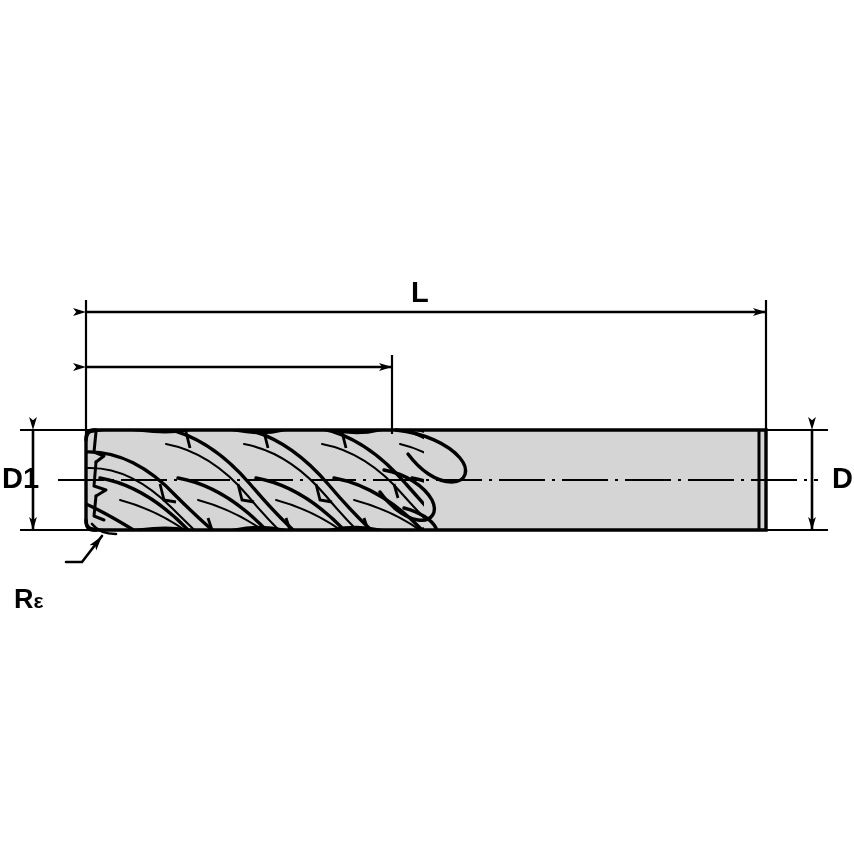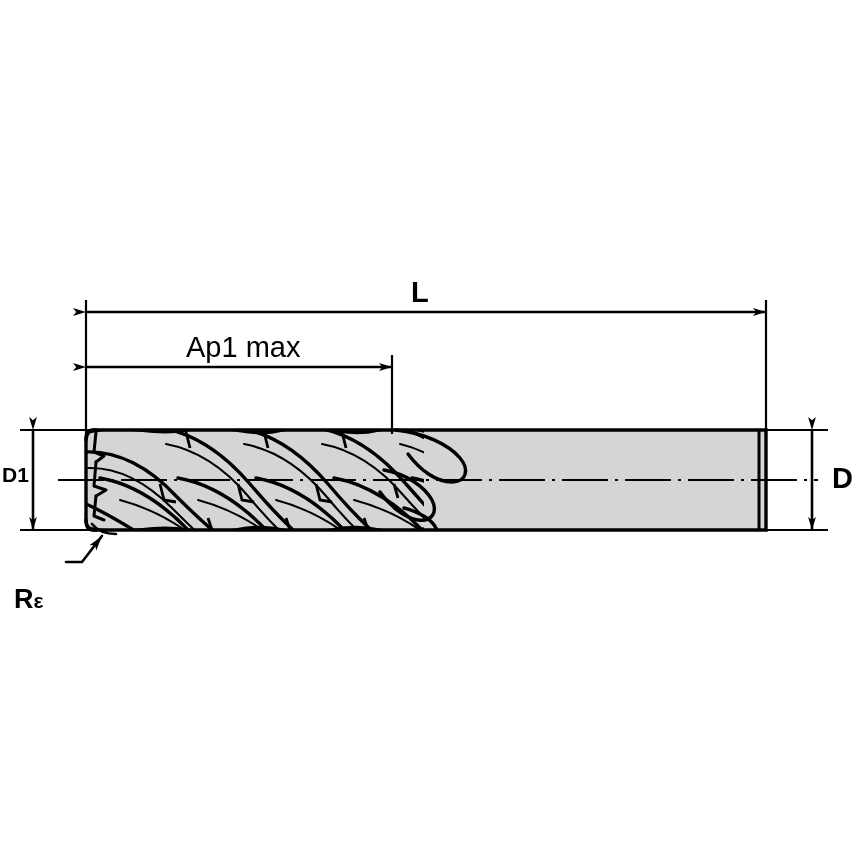--- a/index.html
+++ b/index.html
@@ -43,21 +43,21 @@
   }
   #label-ap1 {
     left: 186px;
     top: 333px;
     font-size: 29px;
     font-weight: 400;
   }
   #label-D1 {
     left: 2px;
     top: 464px;
-    font-size: 21px;
+    font-size: 29px;
   }
   #label-D {
     left: 832px;
     top: 464px;
     font-size: 29px;
   }
   #label-Re {
     left: 14px;
     top: 546px;
     font-size: 27px;
@@ -240,21 +240,20 @@
       <line x1="812" y1="430" x2="812" y2="530" stroke="#000000" stroke-width="2.6" marker-start="url(#arrowUp)" marker-end="url(#arrowDn)"></line>
     </g>
 
     <g>
       <path d="M66,562 L82,562 L102,536" fill="none" stroke="#000000" stroke-width="2.6" stroke-linecap="round" stroke-linejoin="round" marker-end="url(#arrowLeader)"></path>
     </g>
   </svg>
 
   <div class="dim-label" id="label-L">L</div>
 
-  <div class="dim-label" id="label-ap1">Ap1 max</div>
 
   <div class="dim-label" id="label-D1">D1</div>
 
   <div class="dim-label" id="label-D">D</div>
 
   <div class="dim-label" id="label-Re"><span>R</span><span class="sub">ε</span></div>
 
 </div>
 
 </body></html>

